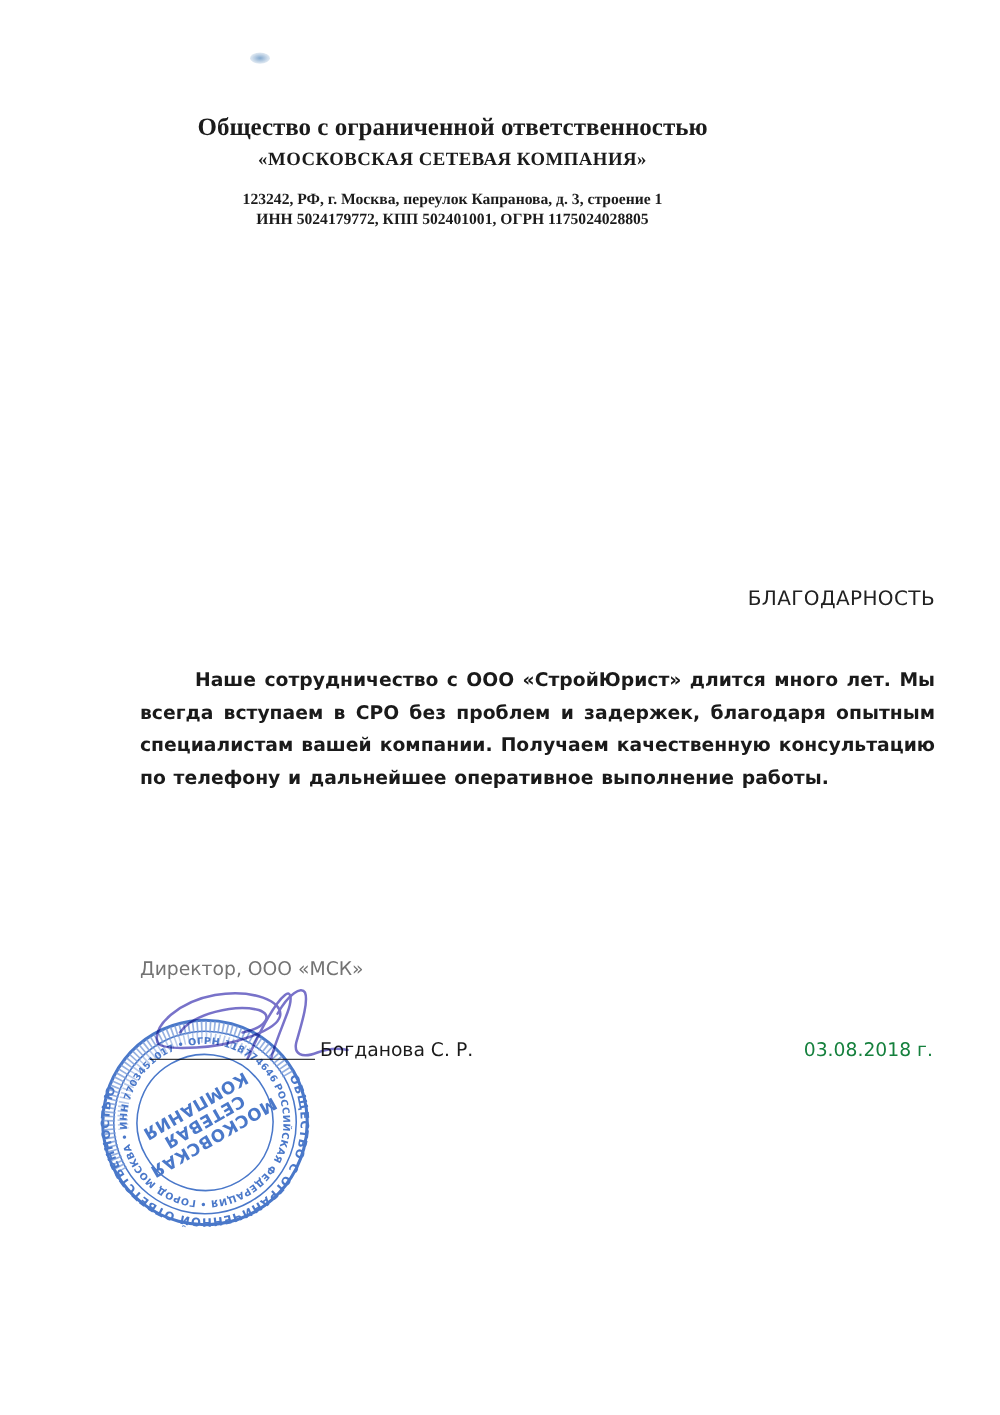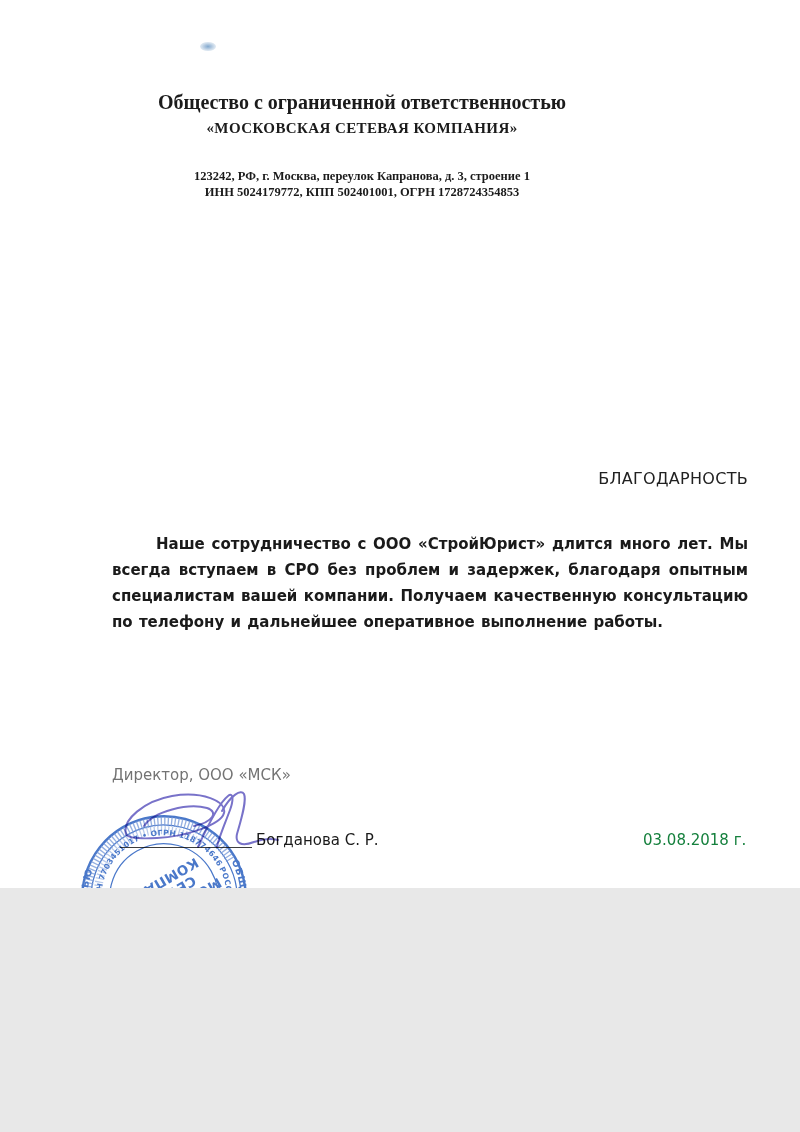--- a/index.html
+++ b/index.html
@@ -1,20 +1,20 @@
 <!DOCTYPE html>
 <html><head>
 <meta charset="utf-8">
 <style>
   * { margin: 0; padding: 0; box-sizing: border-box; }
   html, body { background: #e8e8e8; }
   .page {
     position: relative;
     width: 800px;
-    height: 888px;
+    height: 1132px;
     background: #ffffff;
     font-family: "DejaVu Sans", sans-serif;
     color: #1c1c1c;
     overflow: hidden;
     margin: 0 auto;
   }
 
   
   .smudge {
     position: absolute;
@@ -30,21 +30,21 @@
     position: absolute;
     left: 62px; top: 90px;
     width: 600px;
     text-align: center;
     font-family: "Liberation Serif", serif;
     font-weight: bold;
     color: #1b1b1b;
   }
   .org-type { font-size: 20px; line-height: 25px; }
   .org-name { font-size: 15px; line-height: 26px; letter-spacing: 0.4px; }
-  .head-sub { margin-top: 28px; font-size: 12.5px; line-height: 15.5px; }
+  .head-sub { margin-top: 11px; font-size: 12.5px; line-height: 15.5px; }
 
   
   .letter-title {
     position: absolute;
     left: 112px; top: 469px;
     width: 636px;
     text-align: right;
     font-size: 16px;
     letter-spacing: 0.3px;
     color: #212121;
@@ -114,21 +114,21 @@
 
 <div class="page">
 
   <div class="smudge"></div>
 
   <div class="letterhead">
     <div class="org-type">Общество с ограниченной ответственностью</div>
     <div class="org-name">«МОСКОВСКАЯ СЕТЕВАЯ КОМПАНИЯ»</div>
     <div class="head-sub">
       <div>123242, РФ, г. Москва, переулок Капранова, д. 3, строение 1</div>
-      <div>ИНН 5024179772, КПП 502401001, ОГРН 1728724354853</div>
+      <div>ИНН 5024179772, КПП 502401001, ОГРН 1175024028805</div>
     </div>
   </div>
 
   <div class="letter-title">БЛАГОДАРНОСТЬ</div>
 
   <p class="para para-1">Наше сотрудничество с ООО «СтройЮрист» длится много лет. Мы всегда вступаем в СРО без проблем и задержек, благодаря опытным специалистам вашей компании. Получаем качественную консультацию по телефону и дальнейшее оперативное выполнение работы.</p>
 
   <div class="director-line">Директор, ООО «МСК»</div>
   <div class="sig-rule"></div>
   <div class="sig-name">Богданова С. Р.</div>

